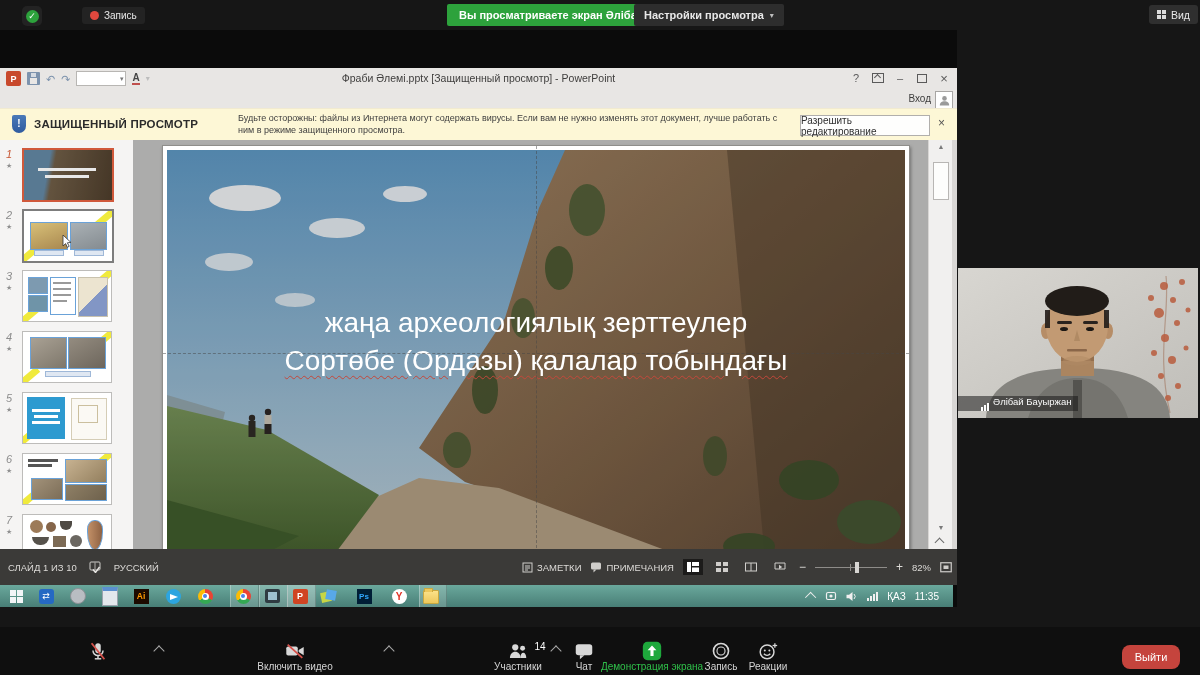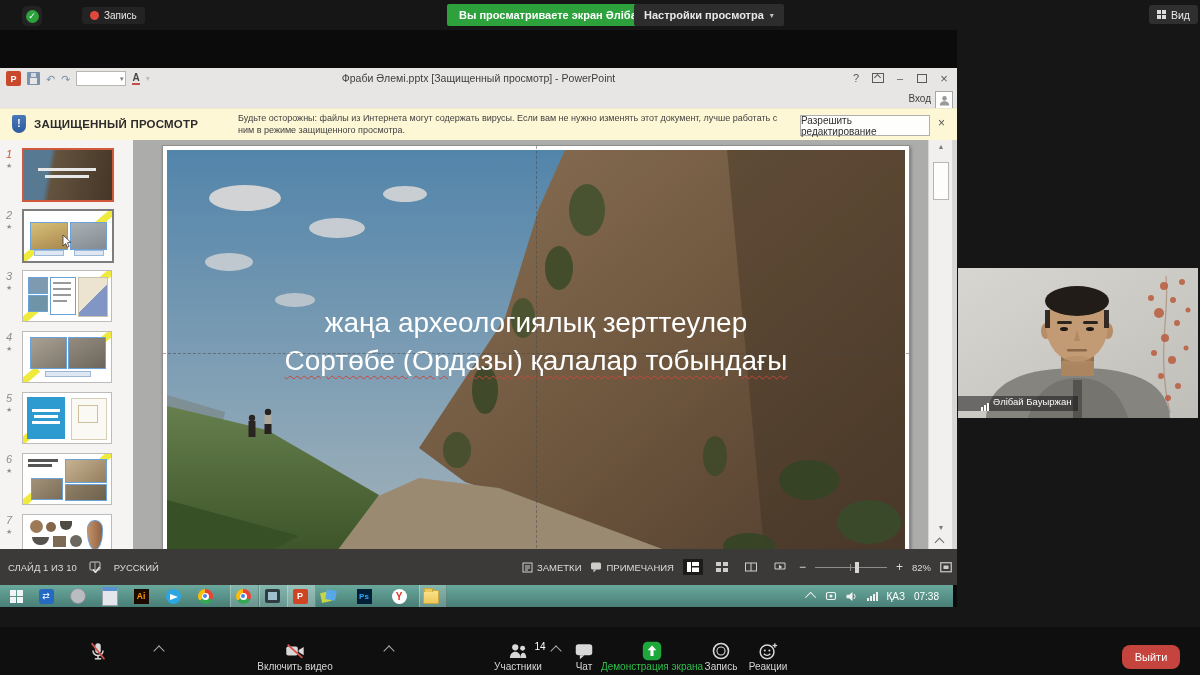--- a/index.html
+++ b/index.html
@@ -535,21 +535,21 @@
           <path d="M0.5,3.8 h2.6 l3.4,-2.8 v9 l-3.4,-2.8 h-2.6 z" fill="#f0f0f0"></path>
           <path d="M8,3 a3.5,3.5 0 0 1 0,5" fill="none" stroke="#f0f0f0" stroke-width="1"></path>
         </svg>
       <span class="net-bars">
           <i style="height:3px;"></i>
           <i style="height:5px;"></i>
           <i style="height:7px;"></i>
           <i style="height:9px;"></i>
         </span>
       <span class="tray-txt">ҚАЗ</span>
-      <span class="tray-txt">07:38</span>
+      <span class="tray-txt">11:35</span>
     </div>
   </div>
 
   <div class="abs webcam">
     <svg width="240" height="150" viewBox="0 0 240 150" preserveAspectRatio="none">
       <defs>
         <linearGradient id="wall" x1="0" y1="0" x2="1" y2="1">
           <stop offset="0" stop-color="#d8d6d1"></stop>
             <stop offset="1" stop-color="#c0beb9"></stop>
         </linearGradient>

